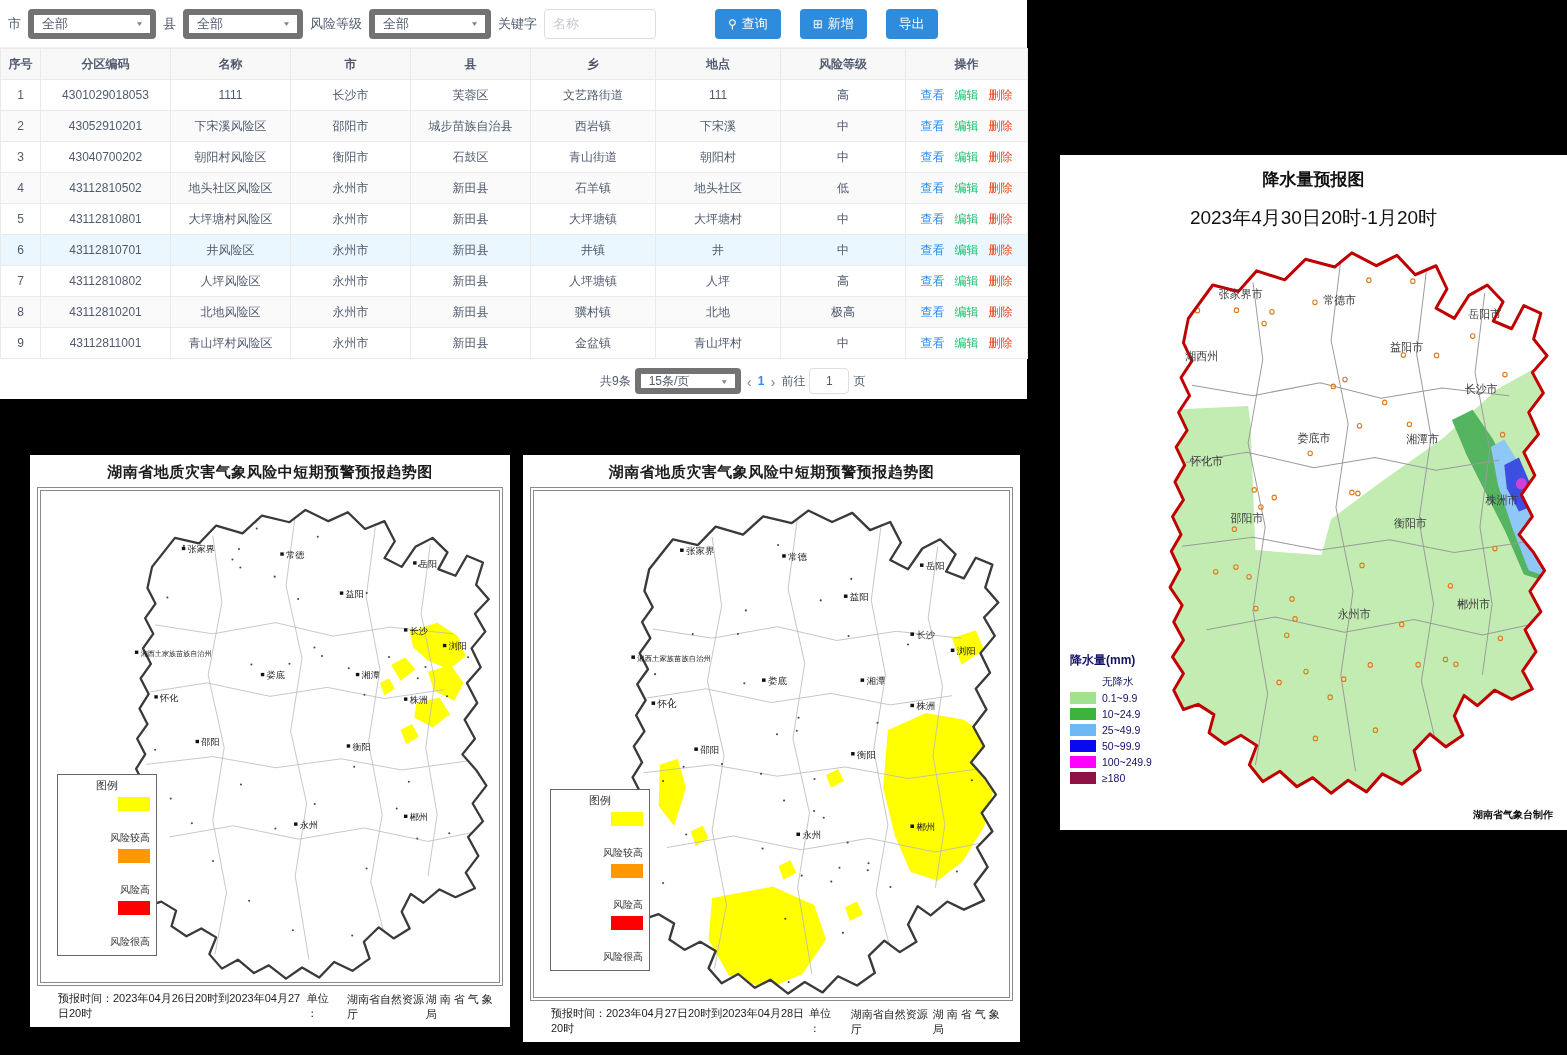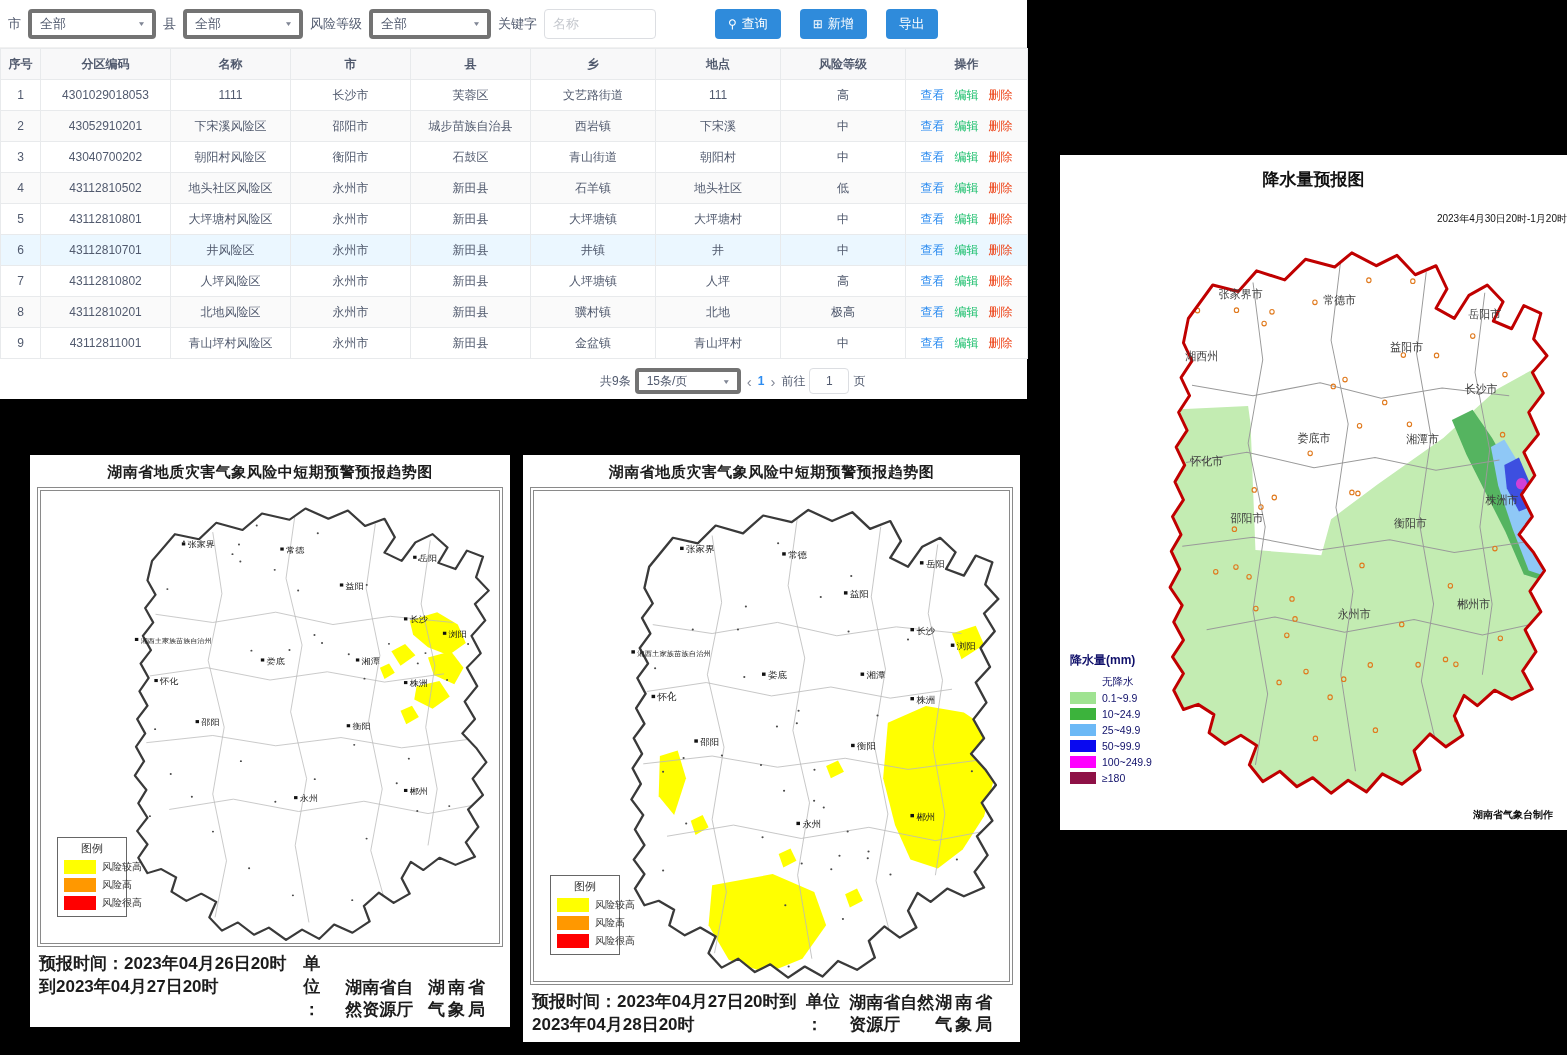--- a/index.html
+++ b/index.html
@@ -3,21 +3,21 @@
 <meta charset="utf-8">
 <style>
   * { box-sizing: border-box; margin: 0; padding: 0; }
   body { margin:0; background:#000; font-family:"Liberation Sans","DejaVu Sans",sans-serif; }
   .canvas { position:relative; width:1567px; height:1055px; background:#000; overflow:hidden; }
 
   
   .panel-table { position:absolute; left:0; top:0; width:1027px; height:399px; background:#fff; }
   .filterbar { display:flex; align-items:center; height:48px; padding:0 8px; gap:7px; border-bottom:1px solid #f1f1f1; }
   .flabel { font-size:13px; color:#515a6e; white-space:nowrap; }
-  .select { height:30px; border:4px solid #737373; border-radius:4px; background:#fff; padding:0 8px;
+  .select { height:30px; border:6px solid #737373; border-radius:4px; background:#fff; padding:0 8px;
             display:flex; align-items:center; justify-content:space-between; font-size:13px; color:#515a6e; cursor:pointer; }
   .sel-city{ width:128px } .sel-county{ width:120px } .sel-risk{ width:122px }
   .chev { color:#808695; font-size:10px; transform:scaleY(.75); margin-left:6px; }
   .kw-input { width:112px; height:30px; border:1px solid #dcdee2; border-radius:4px; padding:0 8px; font-size:13px; color:#515a6e; outline:none; }
   .kw-input::placeholder { color:#c5c8ce; }
   .btn { height:30px; border:none; border-radius:4px; background:#2f8bdb; color:#fff; font-size:13px; padding:0 13px;
          display:inline-flex; align-items:center; gap:5px; cursor:pointer; }
   .btn-search { margin-left:52px; }
   .btn + .btn { margin-left:12px; }
   .bicon { font-size:12px; line-height:1; }
@@ -35,34 +35,34 @@
   .pg-num { color:#2d8cf0; font-weight:700; cursor:pointer; }
   .goto-input { width:40px; height:26px; border:1px solid #dcdee2; border-radius:4px; text-align:center;
                 font-size:12px; color:#515a6e; outline:none; }
 
   
   .trend-block { position:absolute; background:#fff; display:flex; flex-direction:column; padding:5px 7px 6px; }
   .trend-title { text-align:center; font-size:15px; font-weight:700; color:#1c1c1c; letter-spacing:.5px; margin:3px 0 5px; }
   .map-frame { flex:1; border:1px solid #8a8a8a; padding:2px; position:relative; background:#fff; }
   .map-inner { position:relative; width:100%; height:100%; border:1px solid #8a8a8a; }
   .mapsvg { position:absolute; left:0; top:0; width:100%; height:100%; }
-  .trend-legend { position:absolute; left:16px; bottom:26px; width:70px; border:1px solid #666; background:#fff; padding:3px 6px 6px; z-index:2; }
+  .trend-legend { position:absolute; left:16px; bottom:26px; width:100px; border:1px solid #666; background:#fff; padding:3px 6px 6px; z-index:2; }
   .tl-title { text-align:center; font-size:11px; color:#333; }
-  .tl-row { display:flex; align-items:flex-end; gap:6px; margin-top:4px; }
+  .tl-row { display:flex; align-items:flex-end; gap:20px; margin-top:4px;flex-direction:column; }
   .tl-swatch { width:32px; height:14px; flex:none; }
   .tl-label { font-size:10px; color:#333; white-space:nowrap; }
-  .trend-footer { display:flex; justify-content:space-between; align-items:flex-start; font-size:17px; font-weight:700; color:#1c1c1c; padding:5px 2px 0; }
+  .trend-footer { display:flex; justify-content:space-between; align-items:flex-start; font-size:11px; font-weight:400; color:#1c1c1c; padding:5px 2px 0;margin-left:19px; }
   .tf-right { display:flex; gap:8px; }
   .tf-lines { display:flex; flex-direction:row; align-items:flex-end; line-height:1.3; }
   .tf-line2 { letter-spacing:3px; }
 
   
   .precip-panel { position:absolute; left:1060px; top:155px; width:507px; height:675px; background:#fff; }
   .precip-title { text-align:center; font-size:17px; font-weight:700; color:#101010; margin-top:13px; }
-  .precip-sub { text-align:right; font-size:10px; color:#101010; margin-top:21px; }
+  .precip-sub { text-align:center; font-size:19px; color:#101010; margin-top:14px; }
   .precip-svg { position:absolute; left:10px; top:76px; width:488px; height:566px; }
   .precip-legend { position:absolute; left:10px; top:497px; z-index:2; background:transparent; }
   .pl-title { font-size:12px; font-weight:700; color:#10106a; margin-bottom:5px; }
   .pl-row { display:flex; align-items:center; gap:6px; height:16px; }
   .pl-swatch { width:26px; height:12px; flex:none; }
   .pl-label { font-size:10.5px; color:#10106a; }
   .precip-credit { position:absolute; right:14px; bottom:8px; font-size:10px; font-weight:700; color:#101010; }
 </style>
 </head>
 <body>

